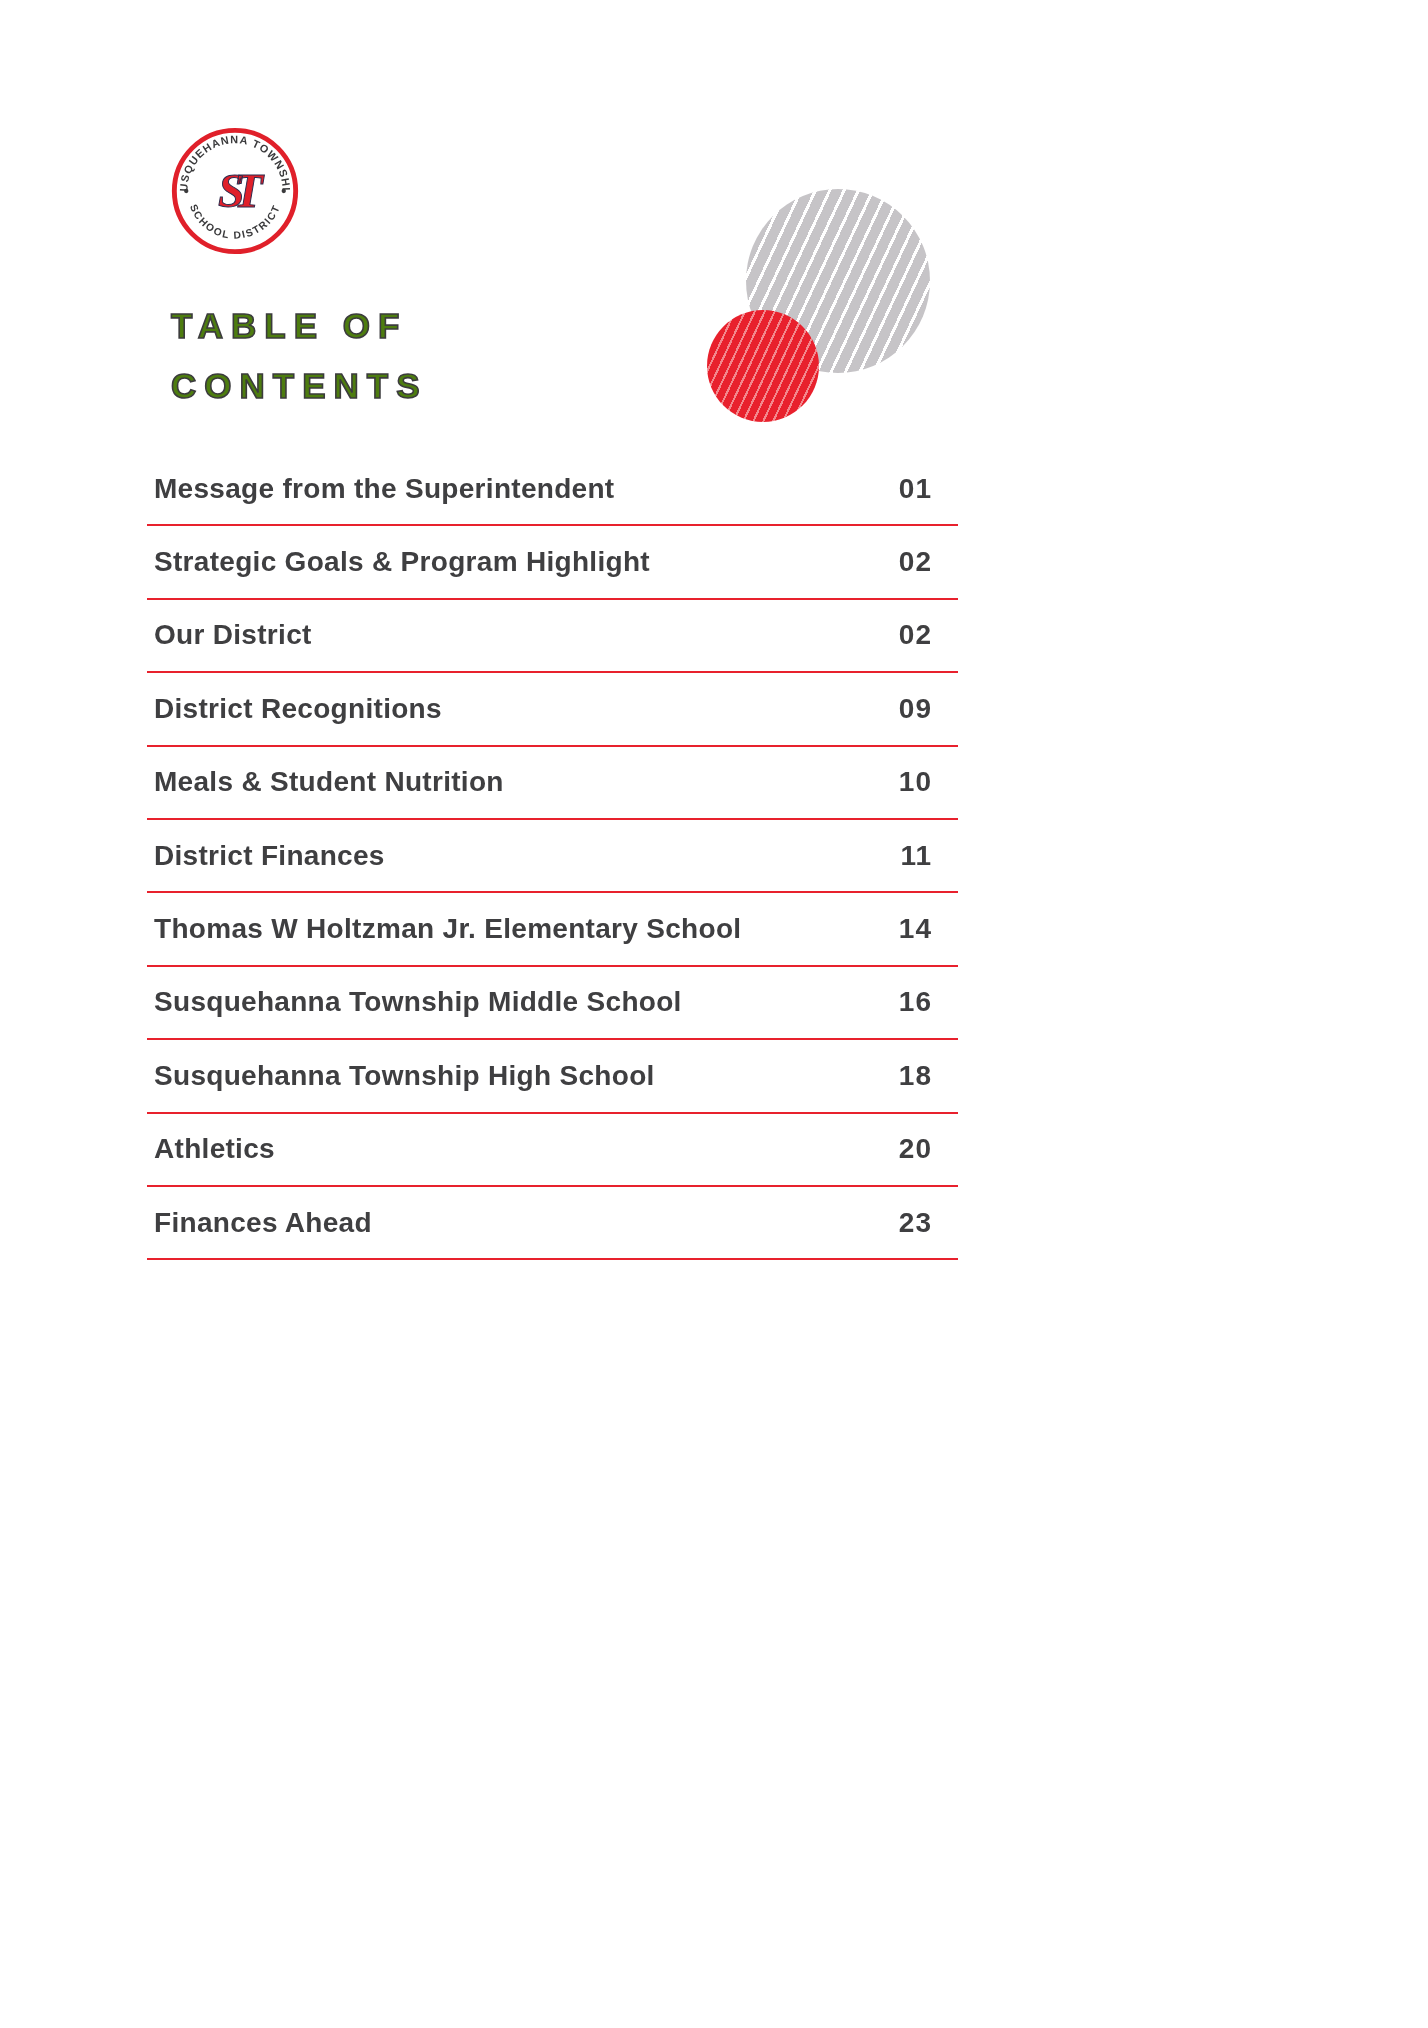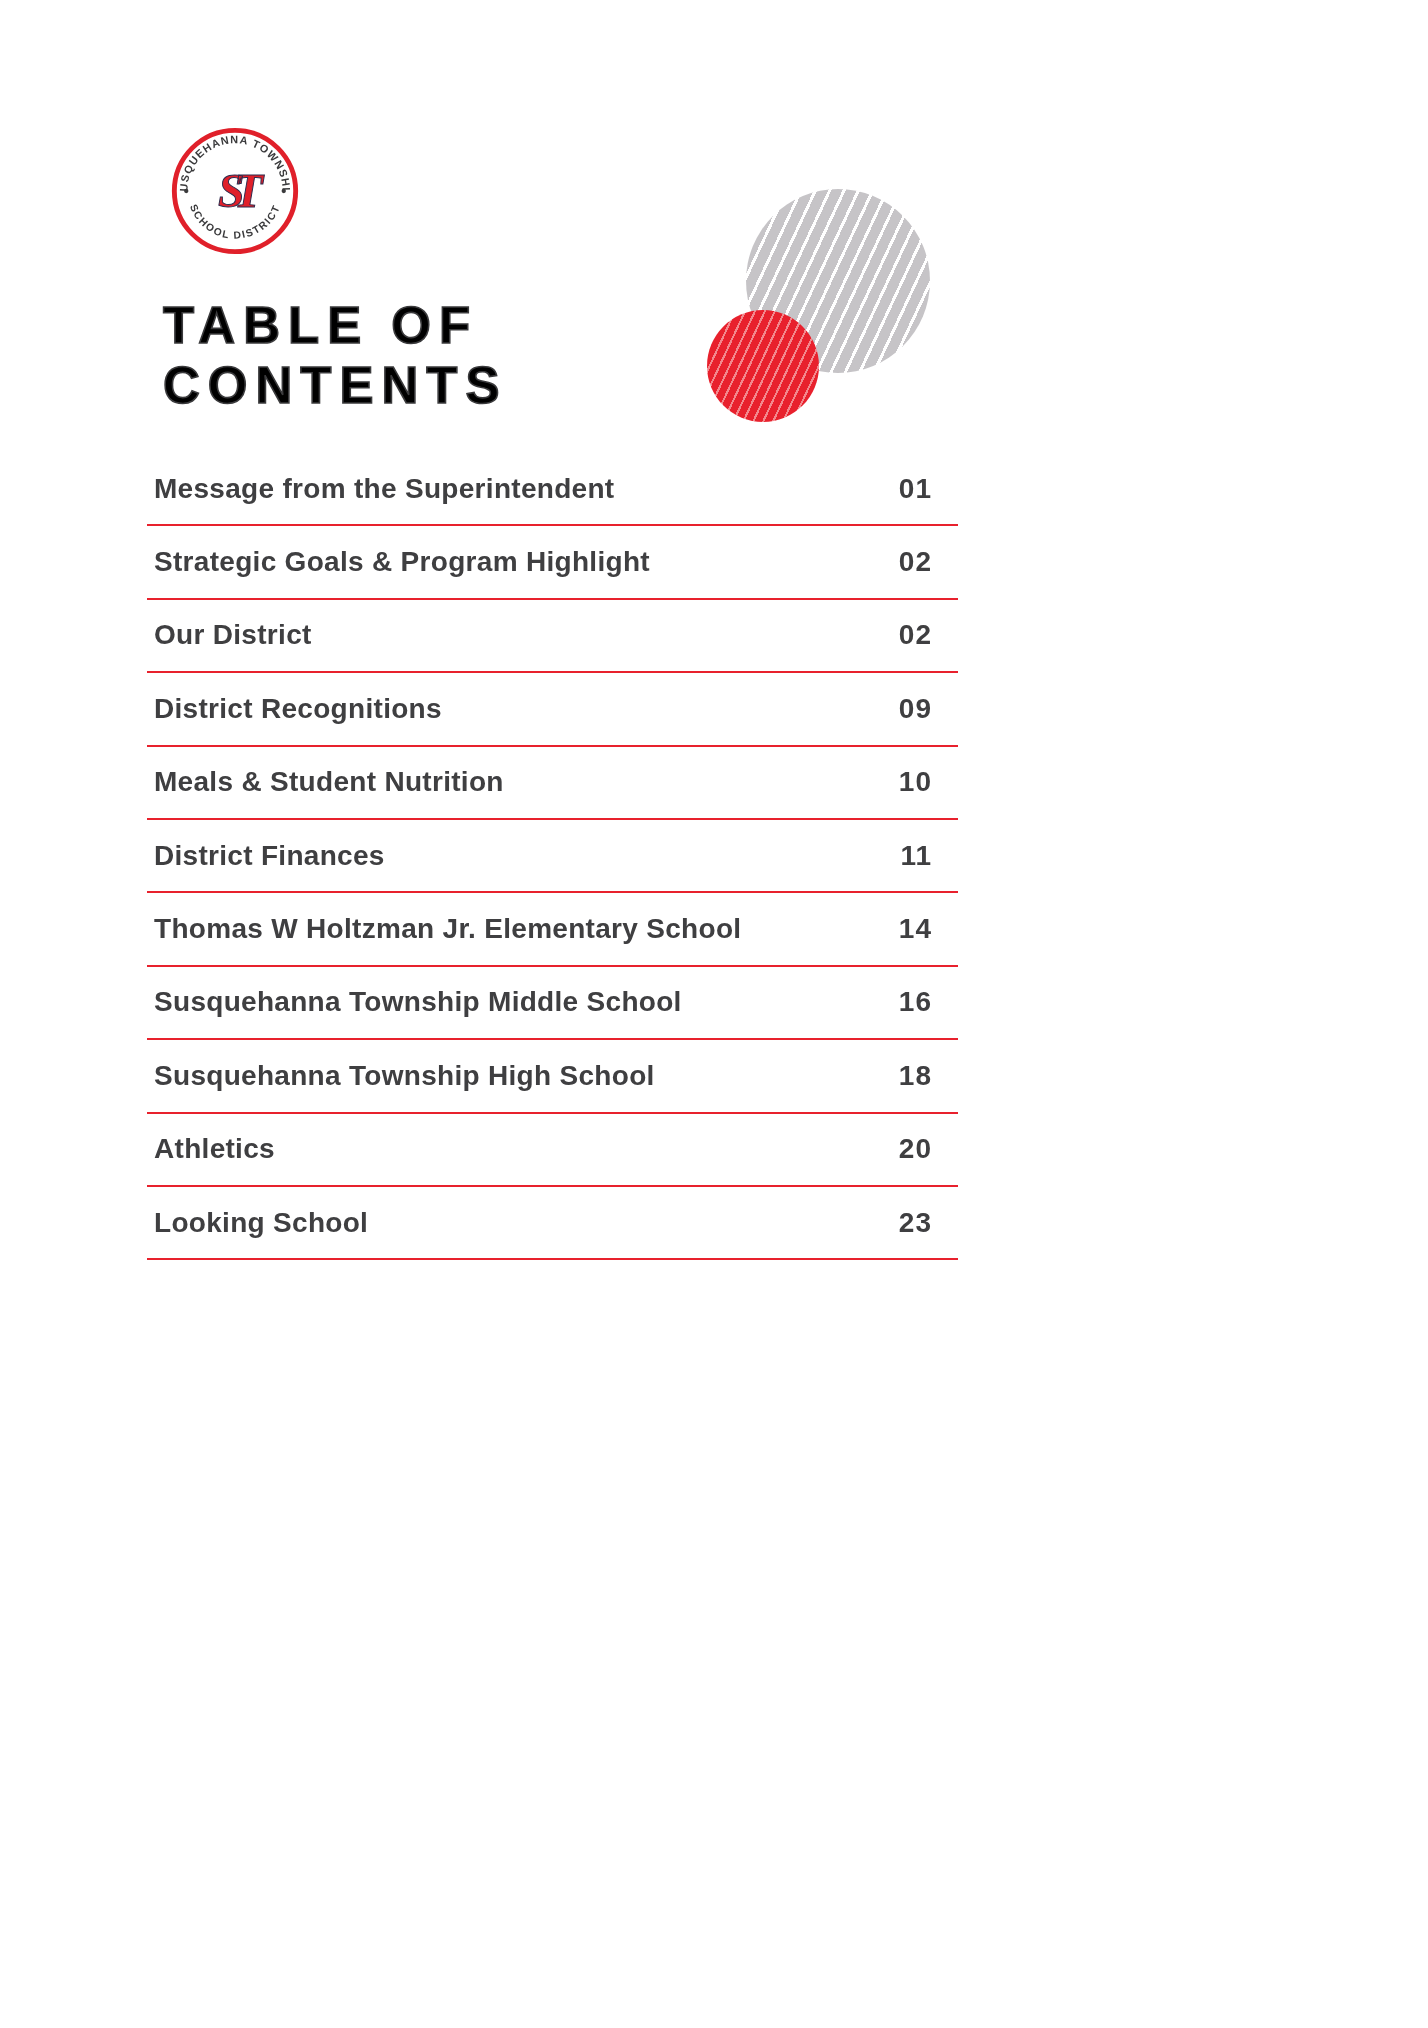--- a/index.html
+++ b/index.html
@@ -51,27 +51,27 @@
       115deg,
       #e8212d 0px, #e8212d 7px,
       #f3888d 7px, #f3888d 9px
     );
     z-index: 2;
   }
 
   
   .page-title {
     position: absolute;
-    left: 163px;
+    left: 171px;
     top: 296px;
-    font-size: 51px;
+    font-size: 35px;
     line-height: 60px;
     font-weight: bold;
     letter-spacing: 8px;
-    color: #000000;
+    color: #4d7c0f;
     -webkit-text-stroke: 1.6px #3b3b3d;
   }
 
   
   .toc-list {
     position: absolute;
     left: 147px;
     top: 453px;
     width: 811px;
   }
@@ -171,18 +171,18 @@
       <span class="toc-label">Susquehanna Township High School</span>
       <span class="toc-page">18</span>
     </div>
 
     <div class="toc-row">
       <span class="toc-label">Athletics</span>
       <span class="toc-page">20</span>
     </div>
 
     <div class="toc-row">
-      <span class="toc-label">Looking School</span>
+      <span class="toc-label">Finances Ahead</span>
       <span class="toc-page">23</span>
     </div>
   </div>
 
 </div>
 
 </body></html>

